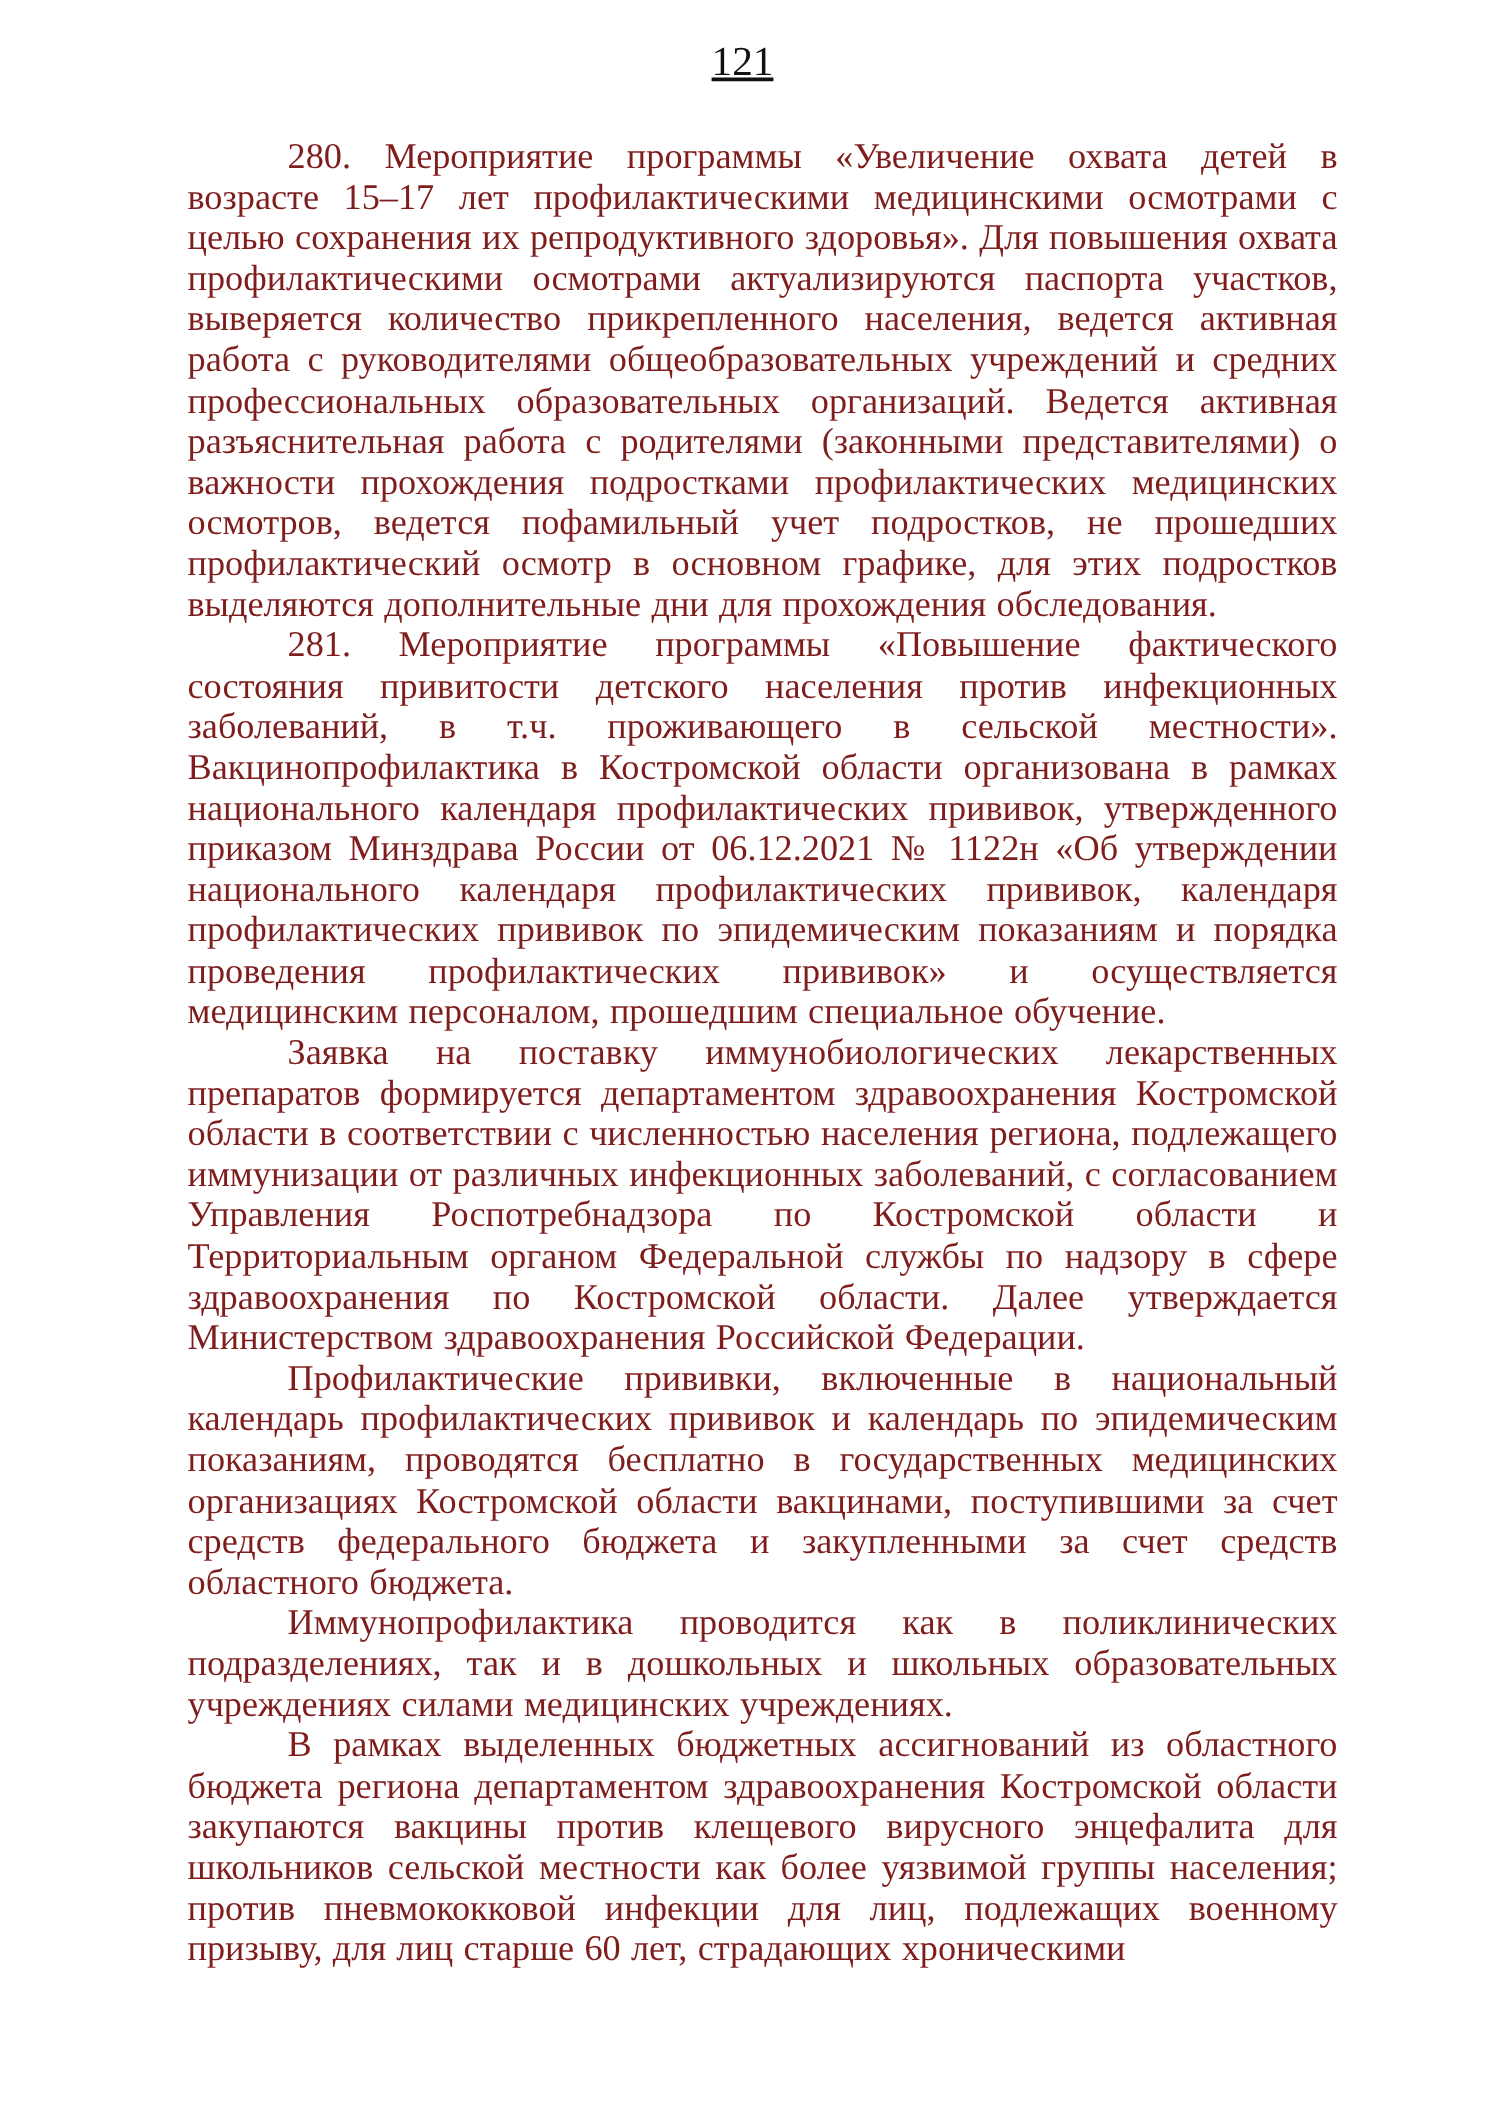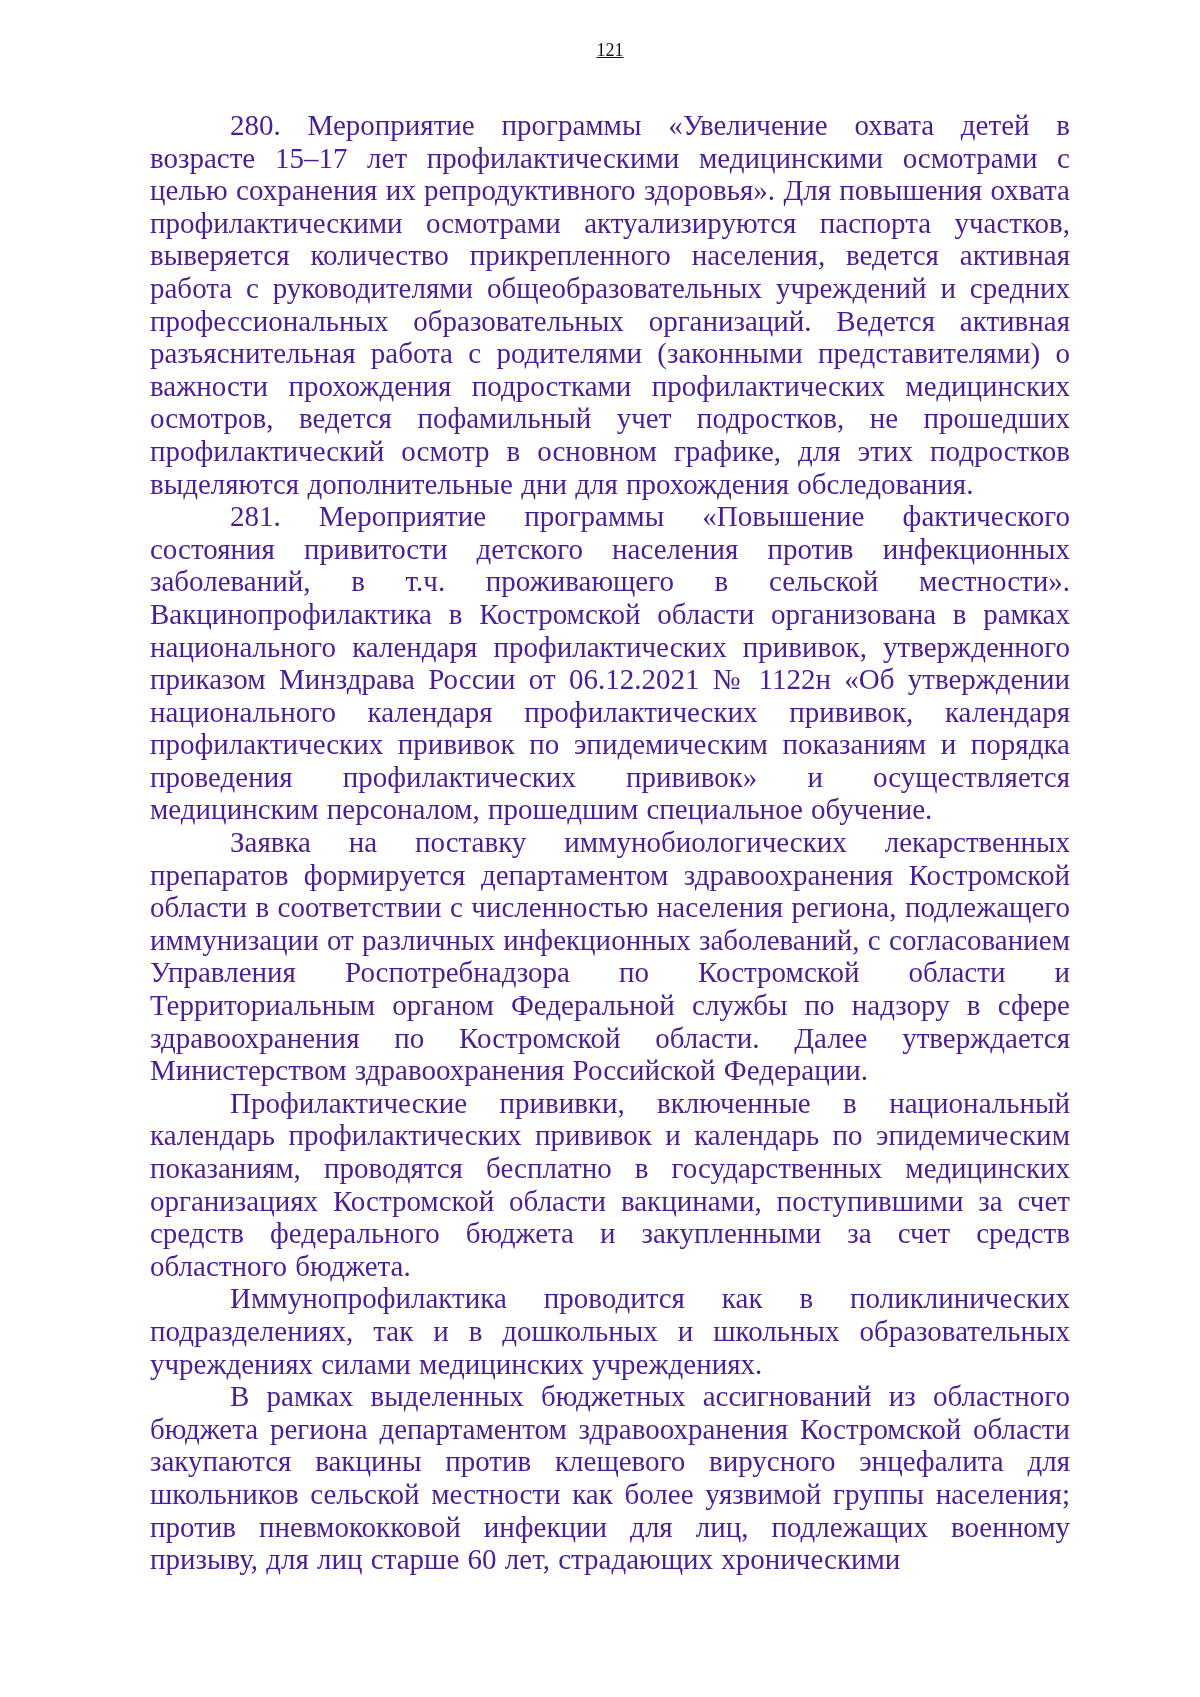--- a/index.html
+++ b/index.html
@@ -12,38 +12,38 @@
     width: 1200px;
     height: 1697px;
     background: #ffffff;
     font-family: "Liberation Serif", "DejaVu Serif", serif;
     color: #0d0d0d;
     overflow: hidden;
   }
   .page-number {
     position: absolute;
     top: 35px;
-    left: 150px;
+    left: 134px;
     width: 920px;
     text-align: center;
-    font-size: 18px;
+    font-size: 33px;
     line-height: 30px;
     color: #111111;
     text-decoration: underline;
   }
   .body-text {
     position: absolute;
     top: 109px;
     left: 150px;
     width: 920px;
     font-size: 29px;
     line-height: 32.6px;
     text-align: justify;
     text-justify: inter-word;
-    color: #4c1d95;
+    color: #7f1d1d;
   }
   .body-text p {
     margin: 0;
     padding: 0;
     text-indent: 80px;
     word-spacing: 1px;
   }
 </style>
 </head>
 <body>

